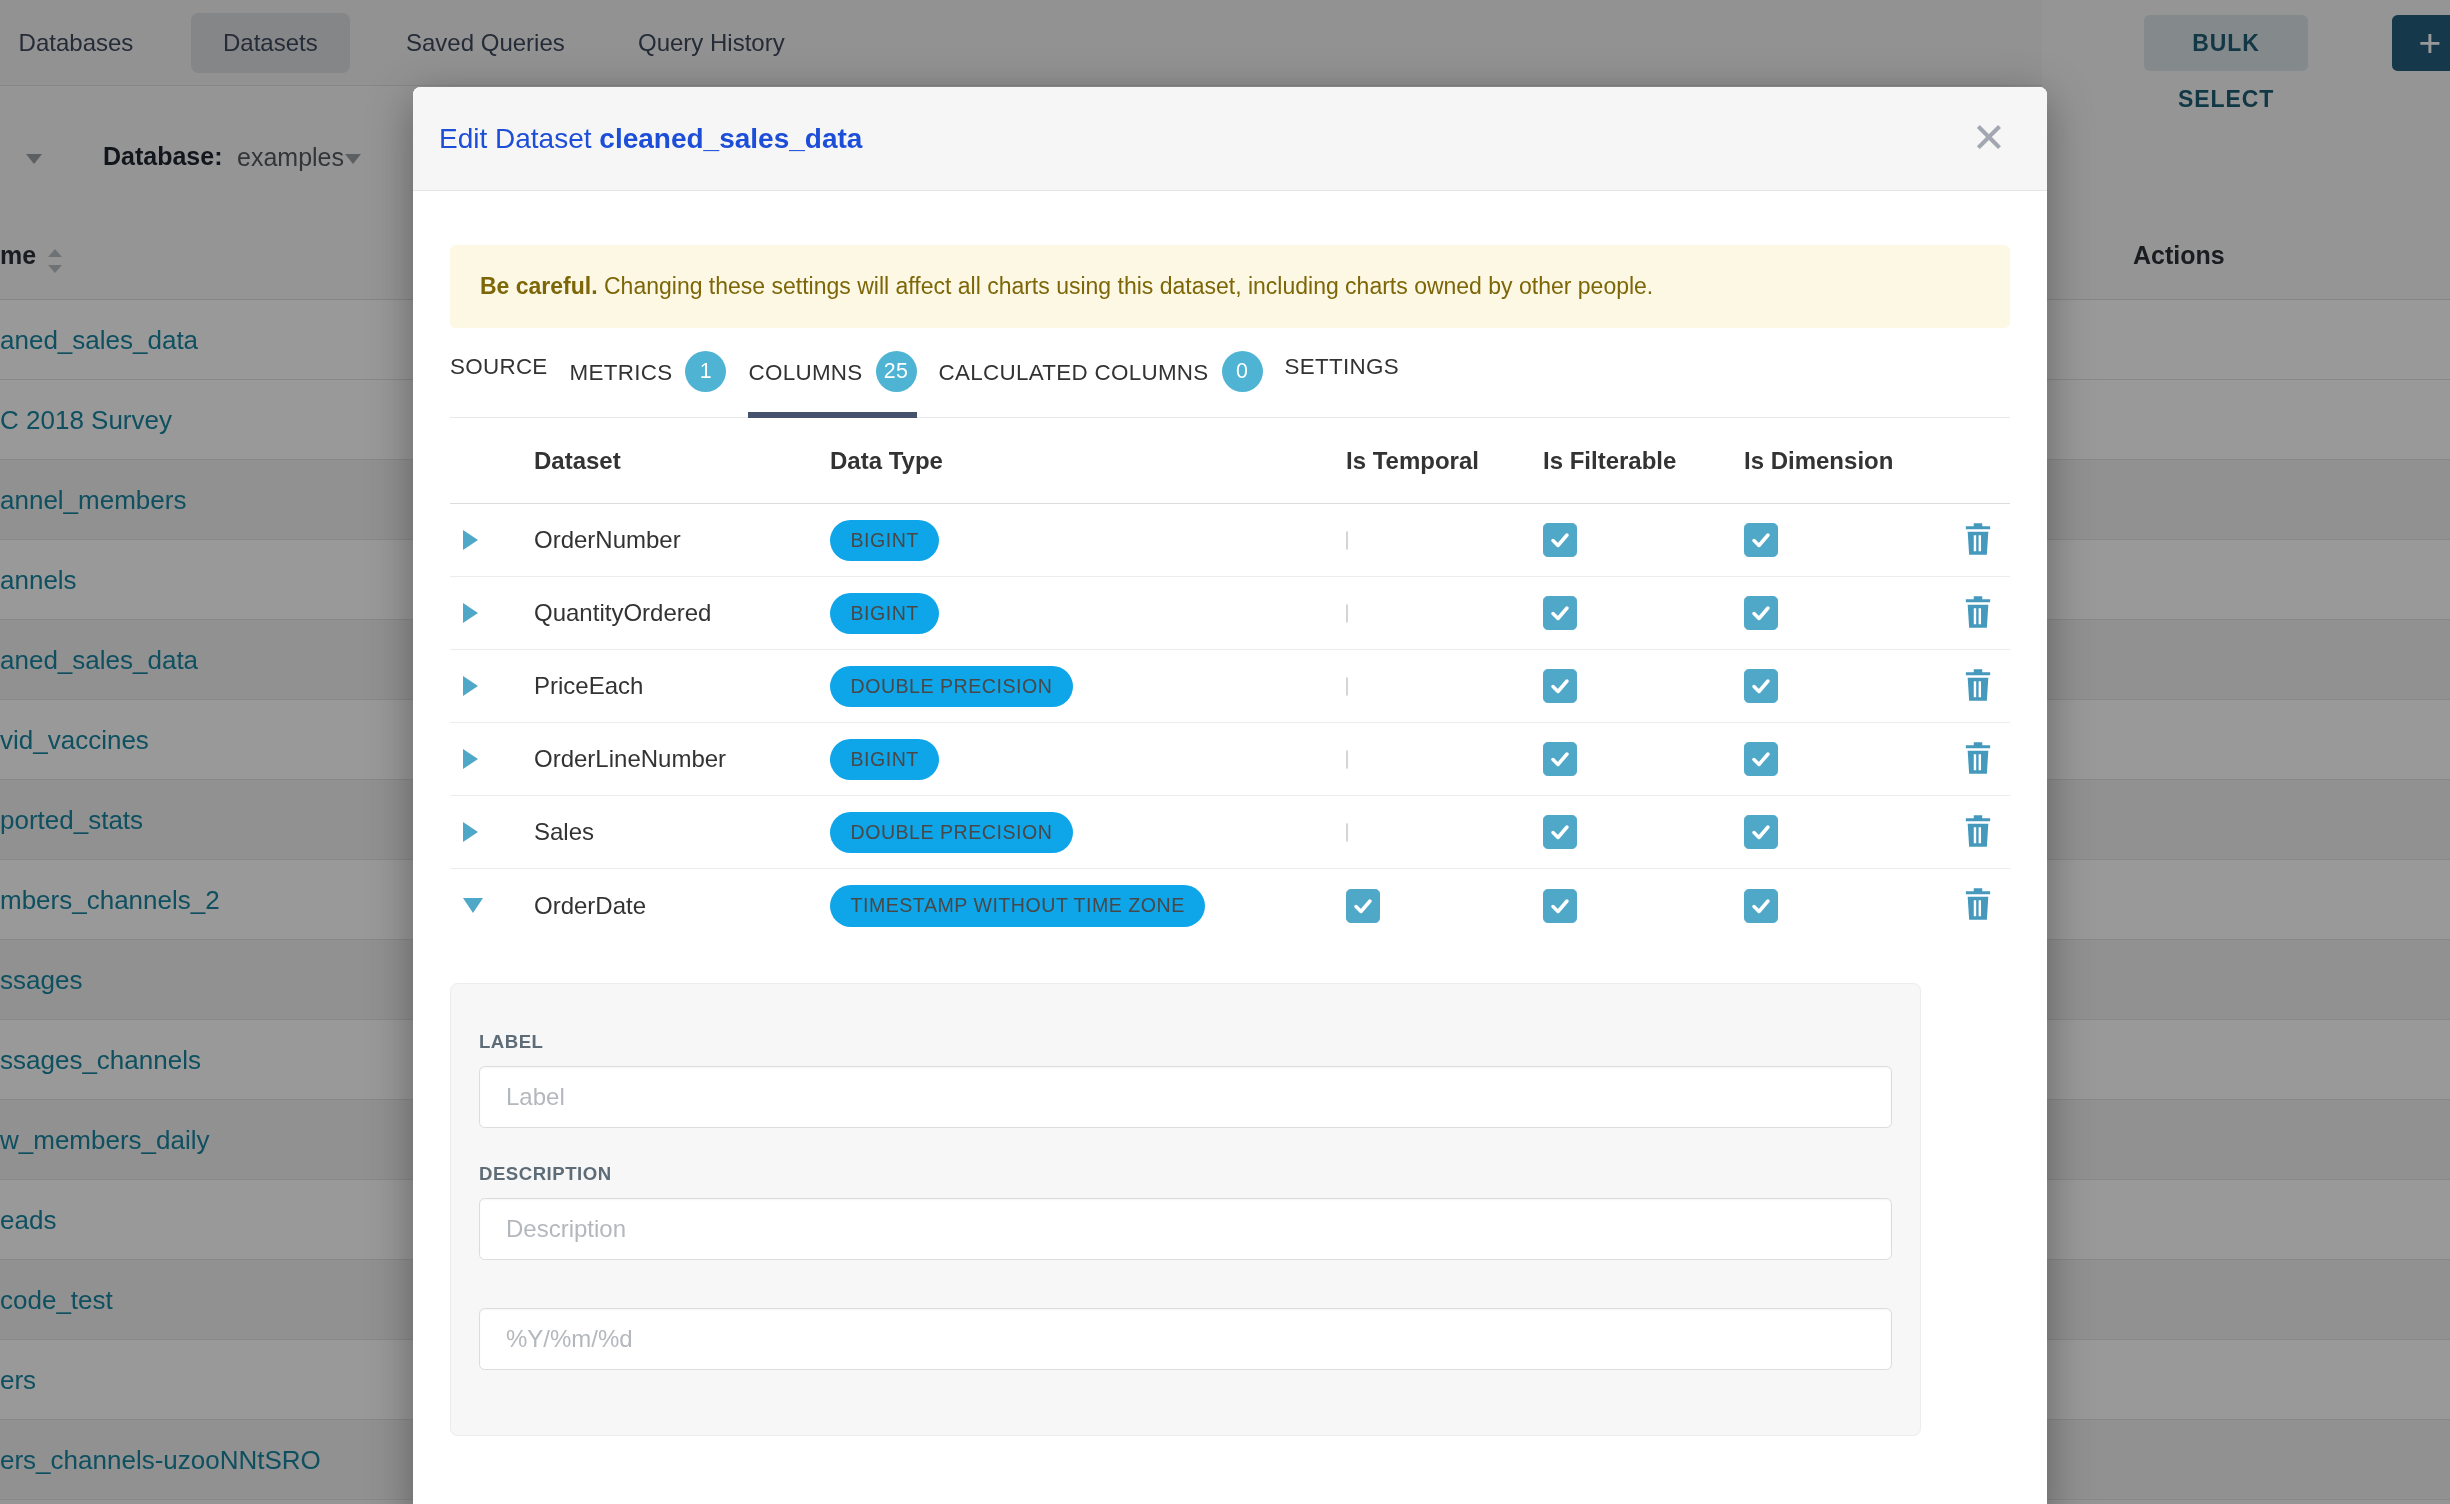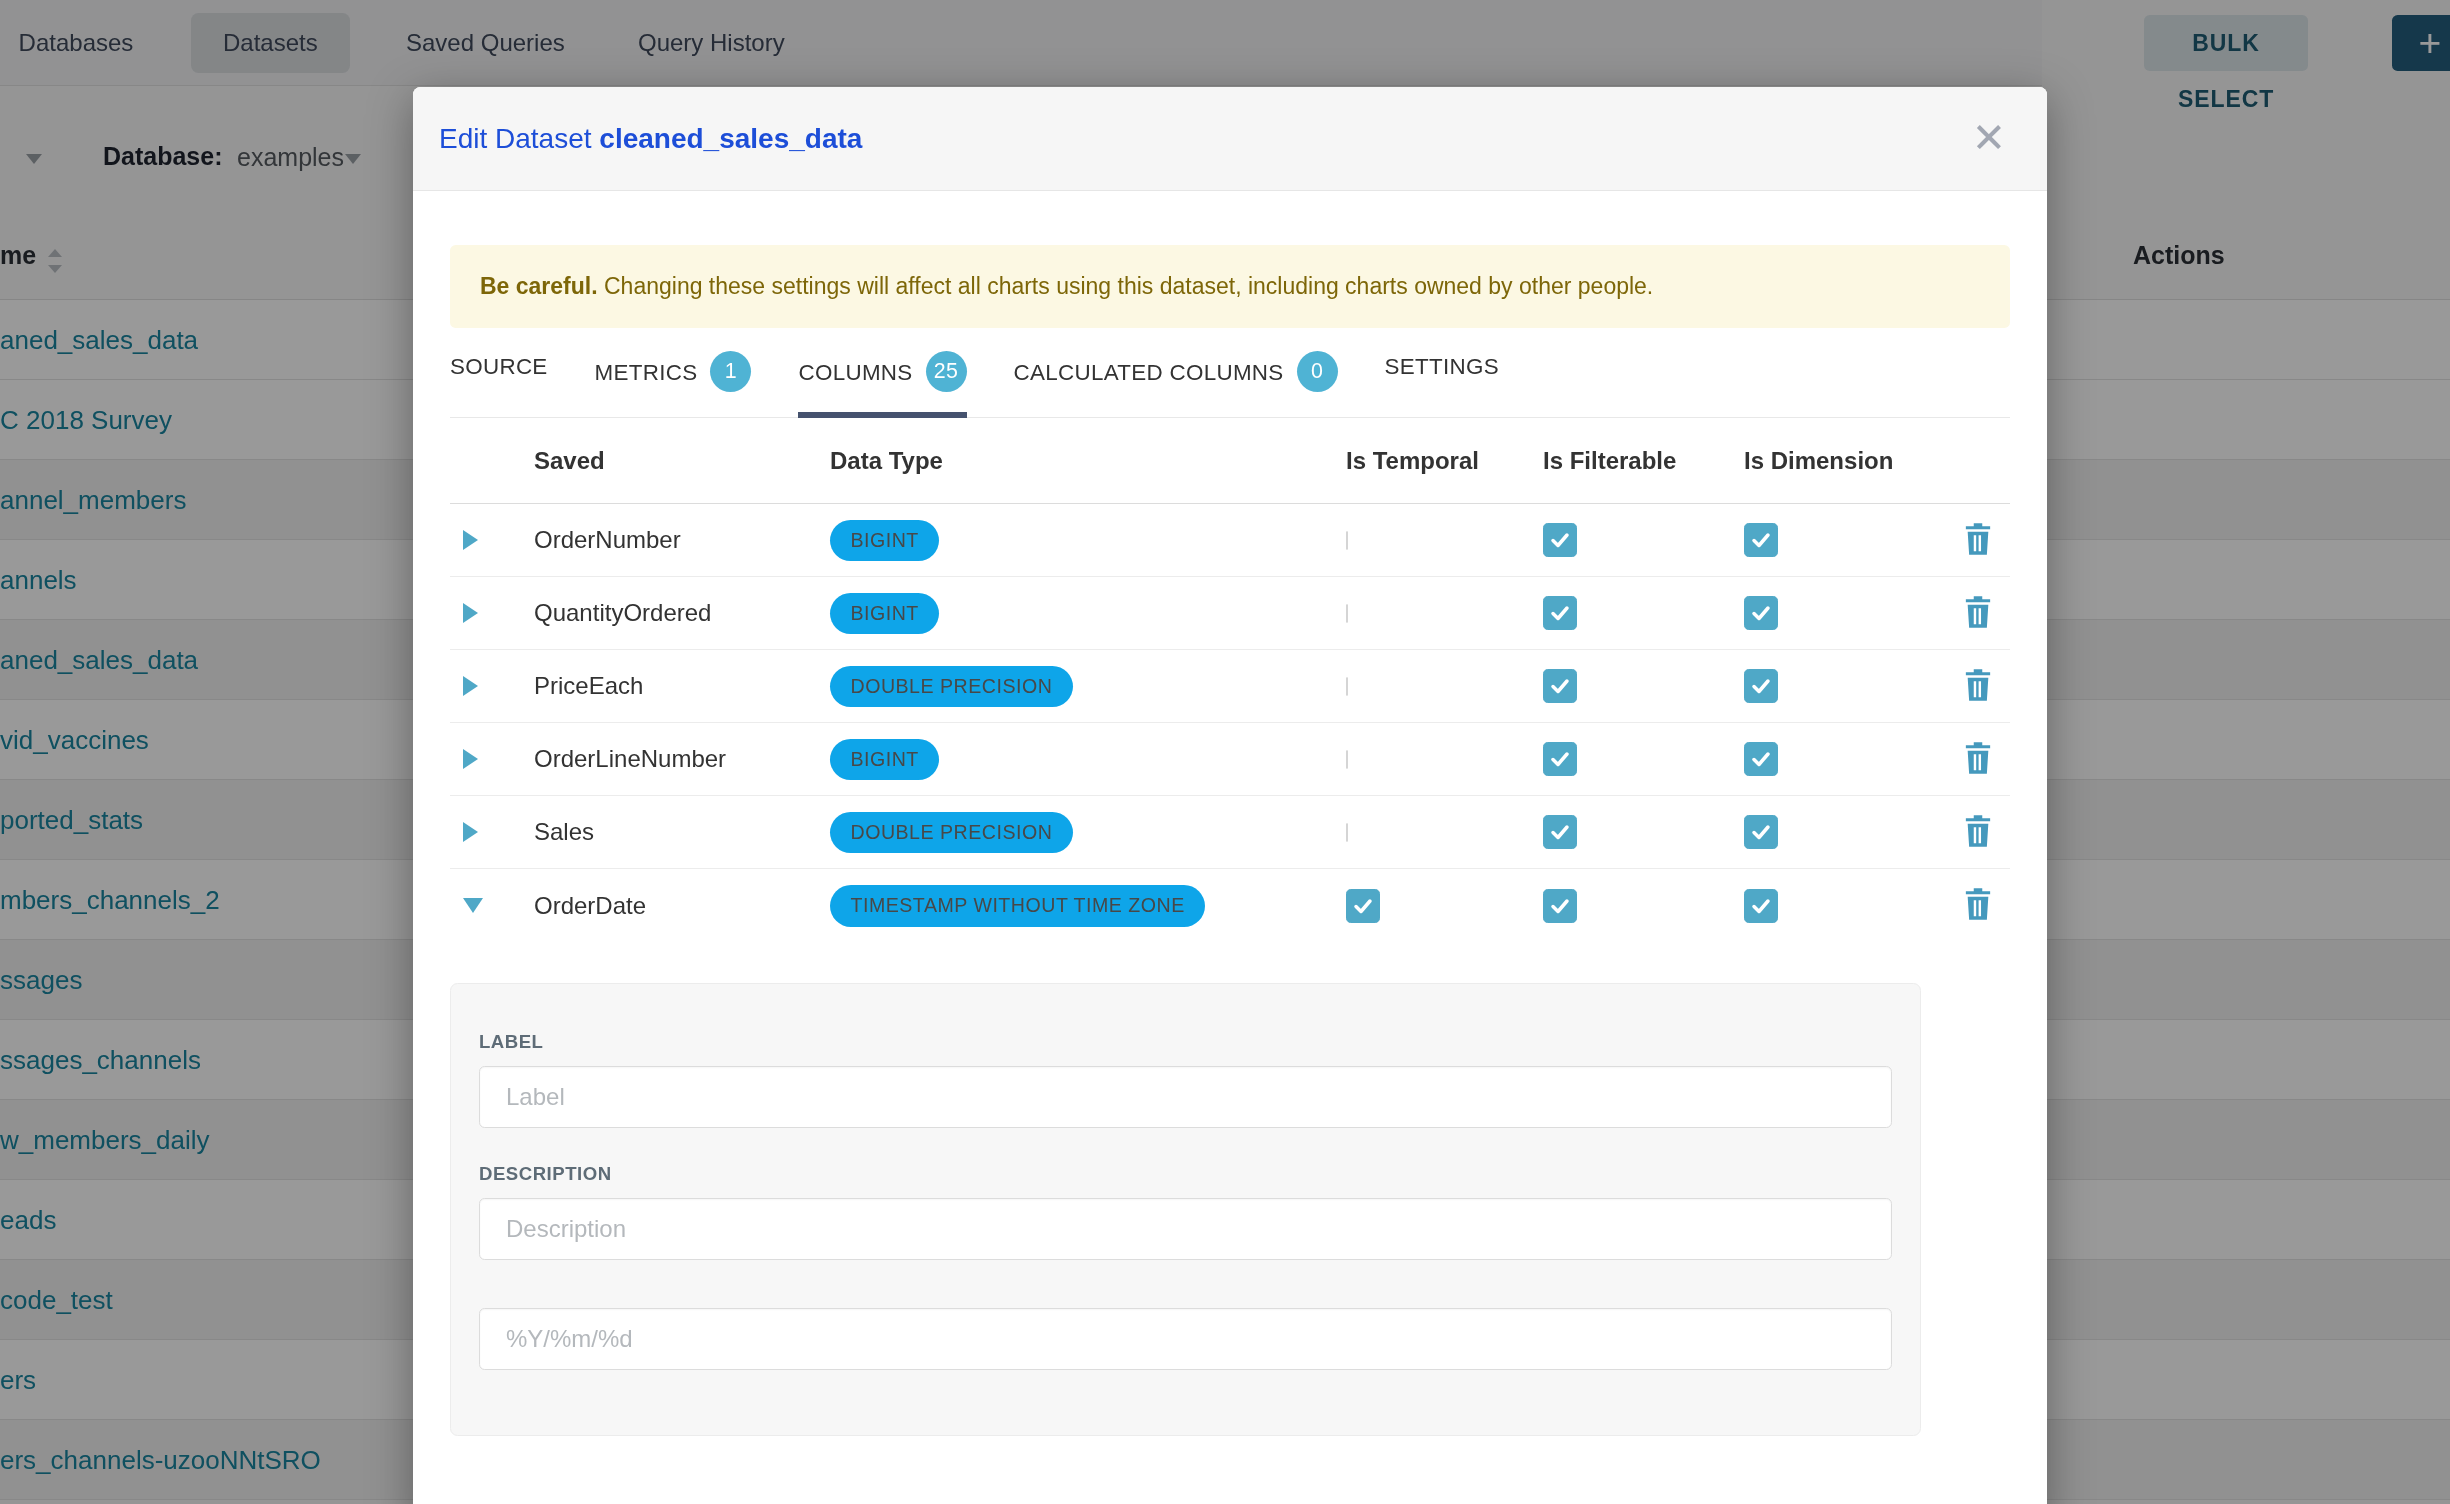--- a/index.html
+++ b/index.html
@@ -41,21 +41,21 @@
   .modal-header { height:104px; background:#f6f6f6; border-bottom:0.9px solid #e6e6e6; border-radius:7.5px 7.5px 0 0;
                   display:flex; align-items:center; padding:0 41px 0 26px; }
   .modal-title { font-size:28px; color:#1d4ed8; }
   .modal-title b { font-weight:bold; }
   .modal-close { margin-left:auto; font-size:41px; color:#a2a7b2; line-height:1; cursor:pointer; }
 
   .modal-body { padding:54px 37px 0 37px; }
   .warning { background:#fcf8e3; border-radius:5.6px; padding:28px 30px; font-size:23px; color:#7d6608; }
   .warning b { font-weight:bold; }
 
-  .tabs { display:flex; gap:47px; margin-top:26px; border-bottom:0.9px solid #e8e8e8; }
+  .tabs { display:flex; gap:22px; margin-top:26px; border-bottom:0.9px solid #e8e8e8; }
   .tab { font-size:22.4px; color:#333; padding-bottom:22.4px; letter-spacing:0.3px; position:relative; cursor:pointer; white-space:nowrap; }
   .tab.active::after { content:""; position:absolute; left:0; right:0; bottom:-0.9px; height:6.5px; background:#45526e; }
   .tab-badge { display:inline-flex; align-items:center; justify-content:center; width:41px; height:41px; border-radius:50%;
                background:#4fb3d4; color:#fff; font-size:21.4px; margin-left:13px; vertical-align:middle; position:relative; top:-2.8px; }
 
   .cols-grid { display:grid; grid-template-columns:84px 296px 516px 197px 201px 210px 57px; align-items:center; }
   .cols-head { height:86px; border-bottom:1.9px solid #dcdcdc; }
   .cols-head div { font-size:24px; font-weight:bold; color:#333; }
   .col-row { height:73px; border-bottom:0.9px solid #ececec; }
   .col-row.expanded { border-bottom:none; }
@@ -145,21 +145,21 @@
     <div class="tabs" id="tabs">
         <div class="tab">SOURCE</div>
         <div class="tab">METRICS<span class="tab-badge">1</span></div>
         <div class="tab active">COLUMNS<span class="tab-badge">25</span></div>
         <div class="tab">CALCULATED COLUMNS<span class="tab-badge">0</span></div>
         <div class="tab">SETTINGS</div>
       </div>
 
     <div class="cols-grid cols-head" id="cols-head">
         <div></div>
-        <div>Saved</div>
+        <div>Dataset</div>
         <div>Data Type</div>
         <div>Is Temporal</div>
         <div>Is Filterable</div>
         <div>Is Dimension</div>
         <div></div>
       </div>
     <div id="cols-rows">
         <div class="cols-grid col-row">
           <span class="caret closed"></span>
           <div class="col-name">OrderNumber</div>

